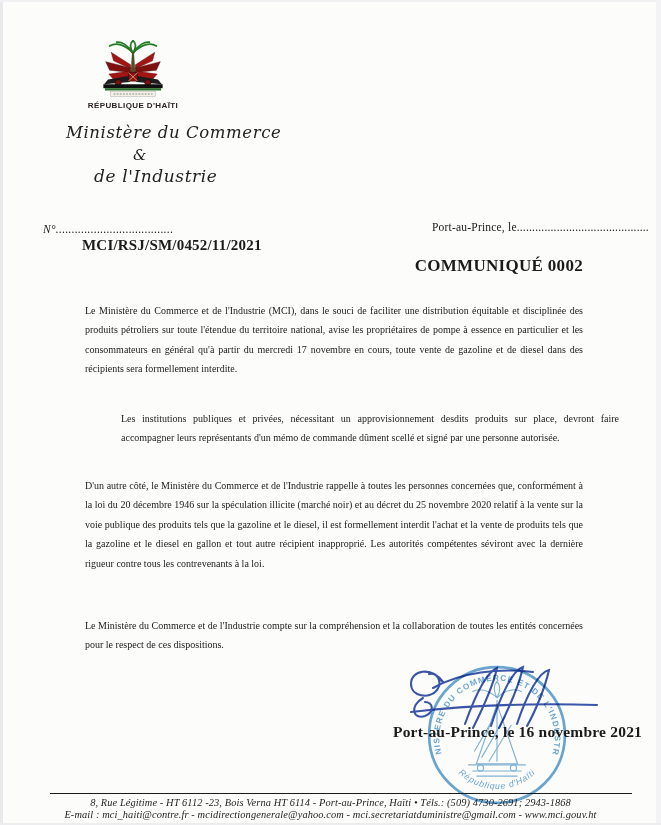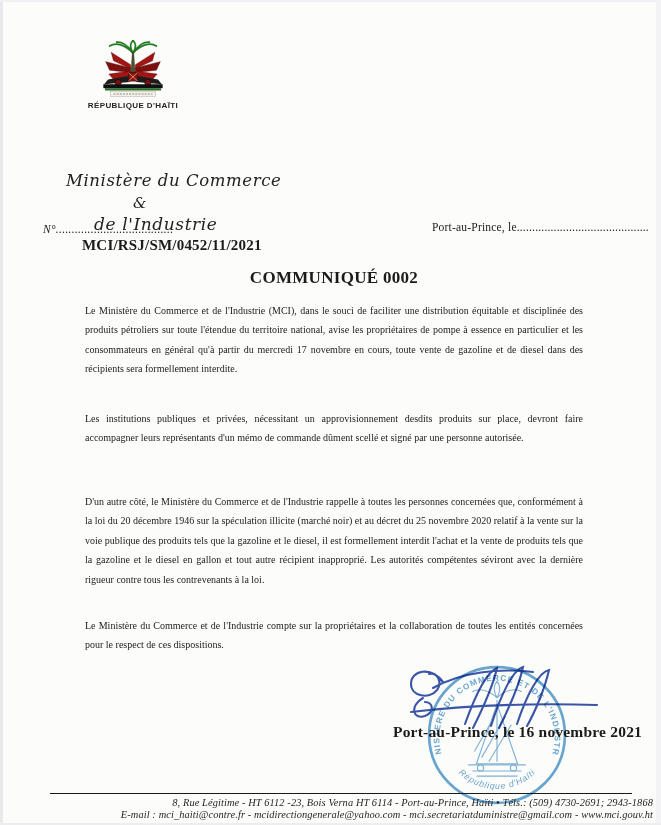--- a/index.html
+++ b/index.html
@@ -20,51 +20,50 @@
   
   .coat{left:94px;top:40px;width:78px;height:62px;}
   .coat-caption{
     left:70px;top:101px;width:126px;text-align:center;
     font-family:"Liberation Sans", sans-serif;font-size:8px;font-weight:bold;
     letter-spacing:.4px;color:#2a2220;
   }
   .script{
     font-family:"DejaVu Serif", serif;font-style:italic;color:#222;
     letter-spacing:.6px;
-    margin-top:48px;
   }
   .ministry-1{left:66px;top:123px;font-size:16.5px;}
   .ministry-amp{left:133px;top:146px;font-size:15px;}
   .ministry-2{left:94px;top:166px;font-size:17px;}
 
   
   .ref-code{left:82px;top:205px;font-size:15px;font-weight:bold;letter-spacing:.2px;margin-top:32px;}
   .numero{left:43px;top:223px;font-size:11.5px;font-style:italic;letter-spacing:.3px;}
   .place-date{left:432px;top:221px;font-size:11.5px;letter-spacing:.2px;}
 
   
-  .title{left:85px;top:268px;width:498px;text-align:center;
+  .title{left:85px;top:256px;width:498px;text-align:right;
     font-size:17px;font-weight:bold;letter-spacing:.3px;}
 
   
   .para{left:85px;width:498px;font-size:10px;line-height:19.4px;
     text-align:justify;text-justify:inter-word;}
   .p1{top:301px;}
-  .p2{top:409px;}
-  .p3{top:492px;}
+  .p2{top:409px;margin-left:36px;}
+  .p3{top:476px;}
   .p4{top:616px;}
 
   
   .stamp-wrap{left:425px;top:663px;width:144px;height:144px;mix-blend-mode:multiply;opacity:.92;}
   .sig-wrap{left:403px;top:660px;width:198px;height:78px;mix-blend-mode:multiply;opacity:.95;}
   .sig-date{left:353px;top:723px;font-size:15.5px;font-weight:bold;letter-spacing:.2px;white-space:nowrap;margin-left:40px;}
 
   
   .footer-rule{left:50px;top:793px;width:582px;height:0;border-top:1.6px solid #1a1a1a;}
-  .footer-line{left:32px;width:621px;text-align:right;font-style:italic;
+  .footer-line{left:20px;width:621px;text-align:center;font-style:italic;
     font-size:10.4px;letter-spacing:.1px;color:#1f1f1f;}
   .f1{top:797px;}
   .f2{top:809px;}
 
   .stamp-arc-text{font-family:"Liberation Sans", sans-serif;font-size:8px;letter-spacing:1.1px;font-weight:bold;}
   .stamp-arc-text-b{font-family:"Liberation Sans", sans-serif;font-size:8.5px;letter-spacing:.8px;font-style:italic;}
 </style>
 </head>
 <body>
 
@@ -114,21 +113,21 @@
 
 <div class="abs ref-code">MCI/RSJ/SM/0452/11/2021</div>
 <div class="abs numero">N°.....................................</div>
 <div class="abs place-date">Port-au-Prince, le...........................................</div>
 
 <div class="abs title">COMMUNIQUÉ 0002</div>
 
 <div class="abs para p1">Le Ministère du Commerce et de l'Industrie (MCI), dans le souci de faciliter une distribution équitable et disciplinée des produits pétroliers sur toute l'étendue du territoire national, avise les propriétaires de pompe à essence en particulier et les consommateurs en général qu'à partir du mercredi 17 novembre en cours, toute vente de gazoline et de diesel dans des récipients sera formellement interdite.</div>
 <div class="abs para p2">Les institutions publiques et privées, nécessitant un approvisionnement desdits produits sur place, devront faire accompagner leurs représentants d'un mémo de commande dûment scellé et signé par une personne autorisée.</div>
 <div class="abs para p3">D'un autre côté, le Ministère du Commerce et de l'Industrie rappelle à toutes les personnes concernées que, conformément à la loi du 20 décembre 1946 sur la spéculation illicite (marché noir) et au décret du 25 novembre 2020 relatif à la vente sur la voie publique des produits tels que la gazoline et le diesel, il est formellement interdit l'achat et la vente de produits tels que la gazoline et le diesel en gallon et tout autre récipient inapproprié. Les autorités compétentes séviront avec la dernière rigueur contre tous les contrevenants à la loi.</div>
-<div class="abs para p4">Le Ministère du Commerce et de l'Industrie compte sur la propriétaires et la collaboration de toutes les entités concernées pour le respect de ces dispositions.</div>
+<div class="abs para p4">Le Ministère du Commerce et de l'Industrie compte sur la compréhension et la collaboration de toutes les entités concernées pour le respect de ces dispositions.</div>
 
 <svg class="abs stamp-wrap" viewBox="0 0 140 140" aria-hidden="true">
   <defs>
     <path id="arc-top" d="M 16,88 A 56,56 0 1 1 124,88"></path>
     <path id="arc-bottom" d="M 22,92 A 53,53 0 0 0 118,92"></path>
   </defs>
   <g fill="none" stroke="#5d9fd0">
     <circle cx="70" cy="70" r="66" stroke-width="2.6"></circle>
 
     <g stroke-width="1.1" opacity="0.85">

